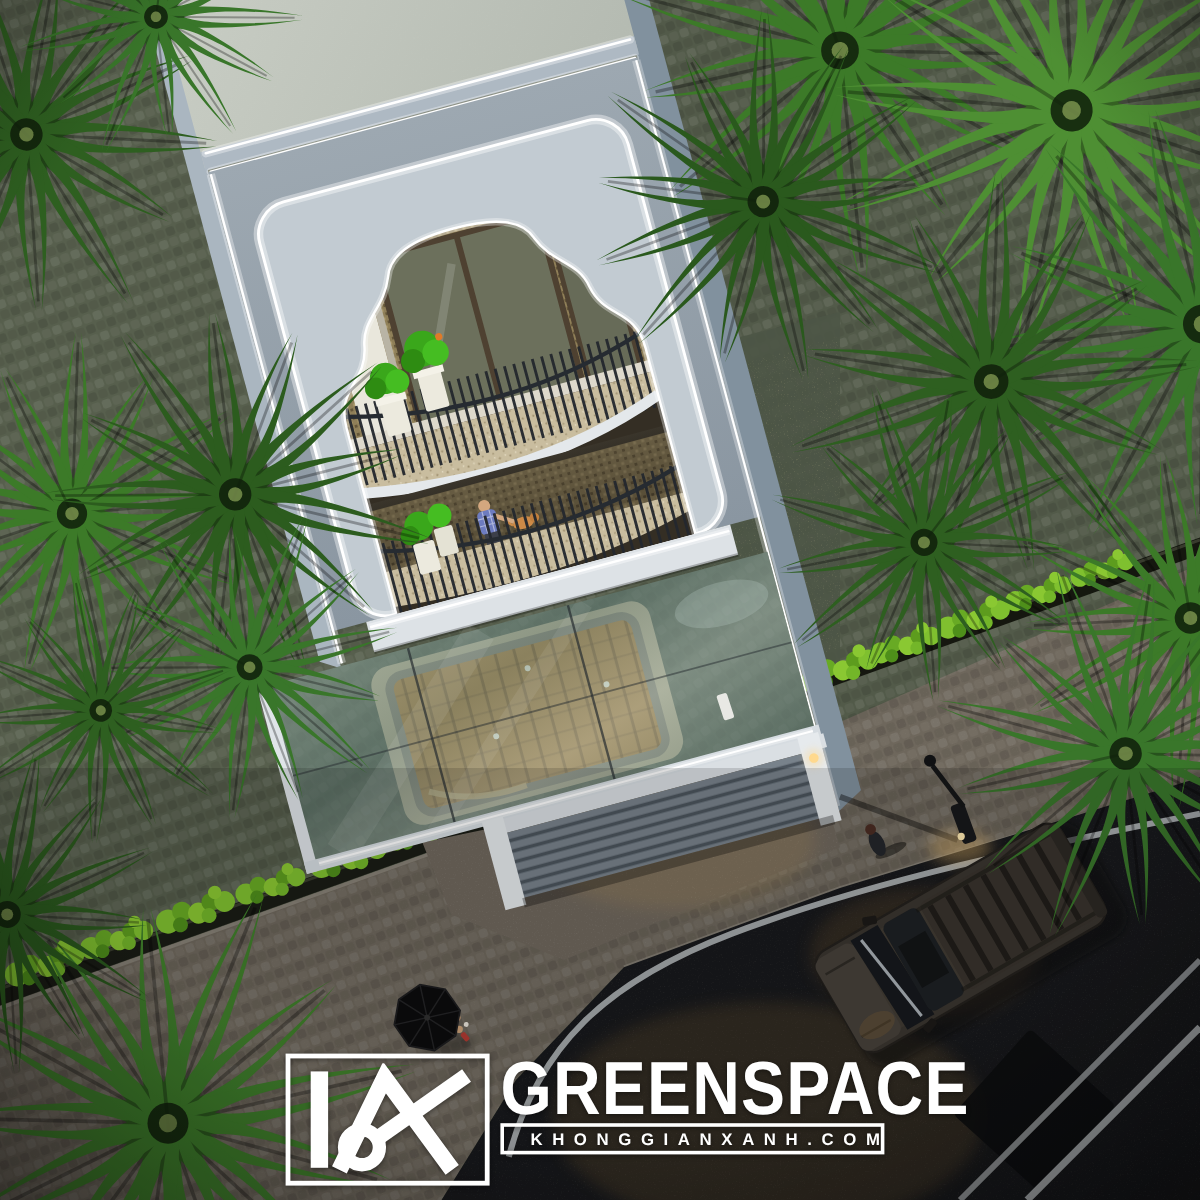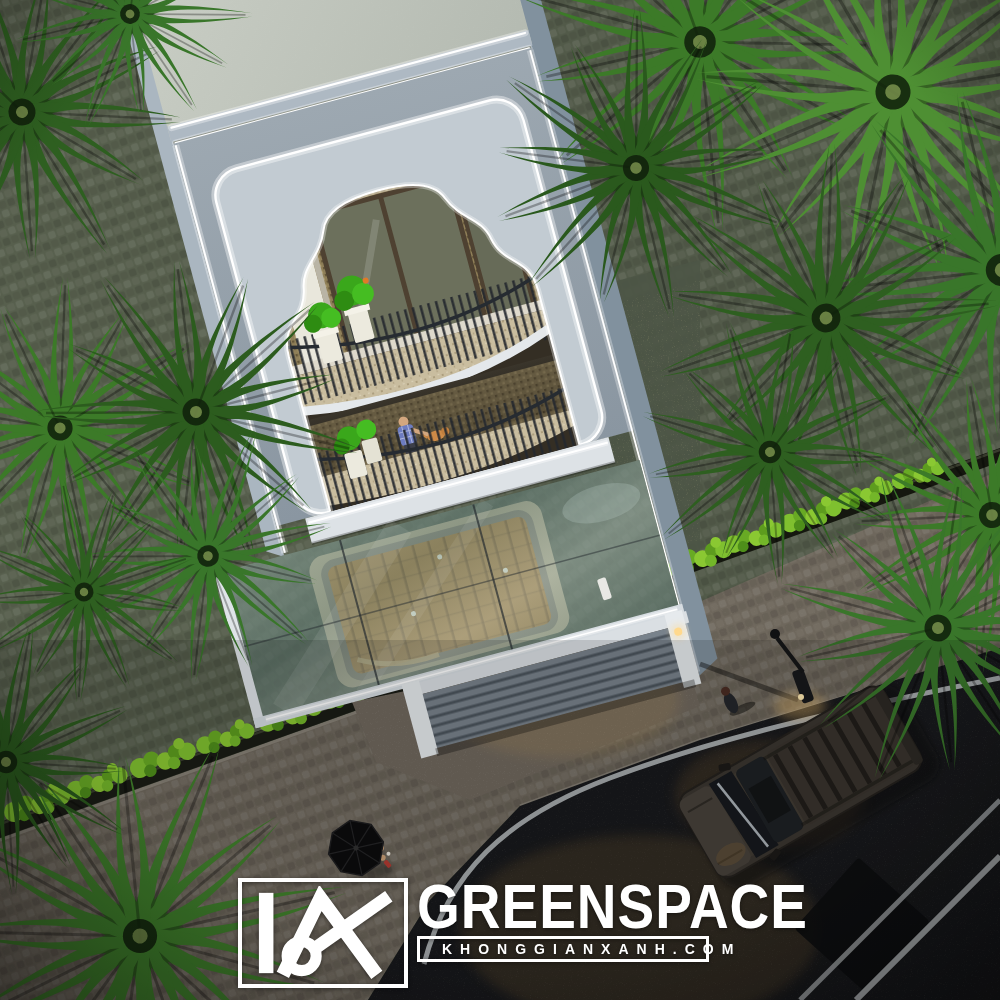--- a/index.html
+++ b/index.html
@@ -9,21 +9,21 @@
   
   .wm{position:absolute;left:238px;top:878px;display:flex;gap:9px;align-items:stretch;z-index:20;
       color:#fff;filter:drop-shadow(0 1px 2px rgba(0,0,0,.45));}
   .wm-box{width:170px;height:110px;border:4px solid #fff;box-sizing:border-box;
           display:flex;align-items:center;justify-content:center;}
   .wm-text{display:flex;flex-direction:column;justify-content:flex-start;}
   .wm-brand{font-weight:700;font-size:55px;line-height:.92;letter-spacing:1px;
             transform:scale(1.0,1.14);transform-origin:left top;white-space:nowrap;}
   .wm-tagline{font-weight:700;font-size:16px;letter-spacing:2.4px;margin-top:12px;white-space:nowrap;}
   .wm-site{margin-top:7px;border:3px solid #fff;padding:2px 22px;font-weight:700;font-size:14px;
-           letter-spacing:8px;text-align:center;width:292px;box-sizing:border-box;white-space:nowrap;}
+           letter-spacing:8px;text-align:center;width:320px;box-sizing:border-box;white-space:nowrap;}
 </style>
 </head>
 <body>
 
 <div id="stage">
 <svg id="scene" width="1000" height="1000" viewBox="0 0 1000 1000">
 <defs>
   <linearGradient id="roofGrad" x1="0" y1="0" x2="1" y2="1">
     <stop offset="0" stop-color="#d3d7ce"></stop>
           <stop offset="1" stop-color="#b4bab1"></stop>

